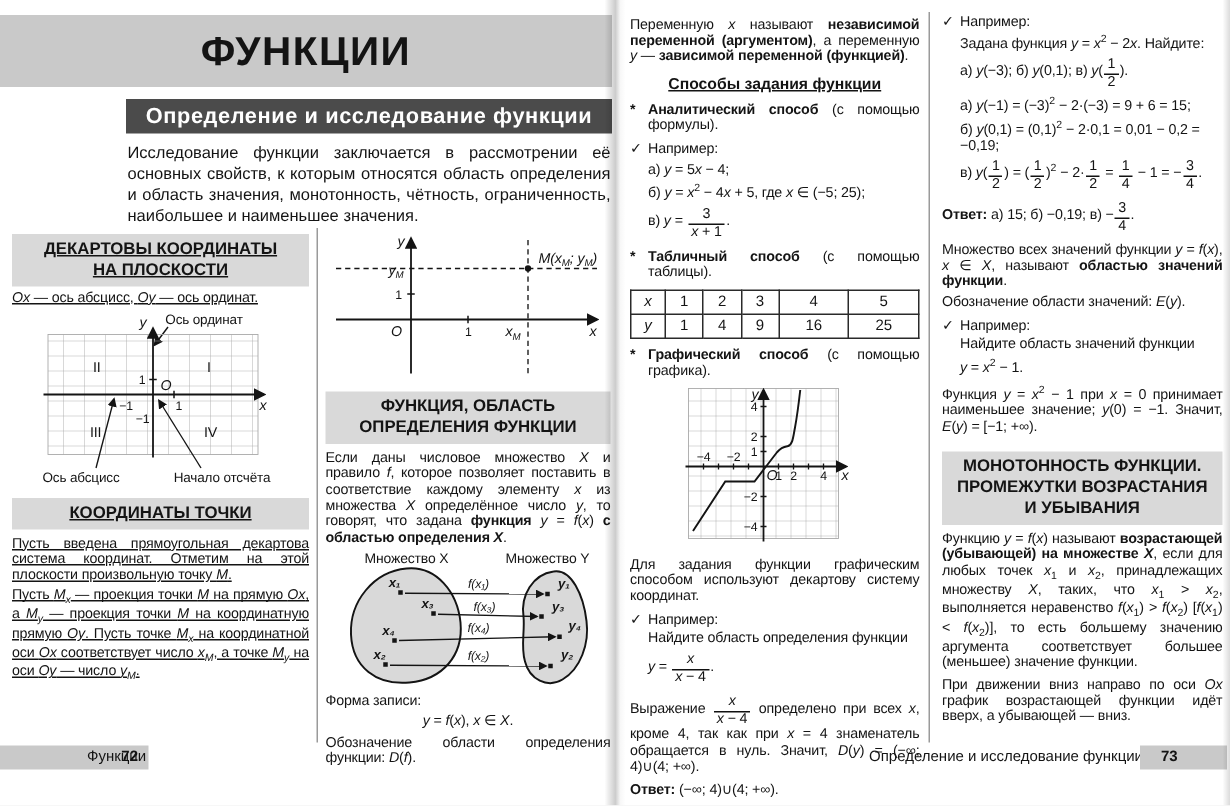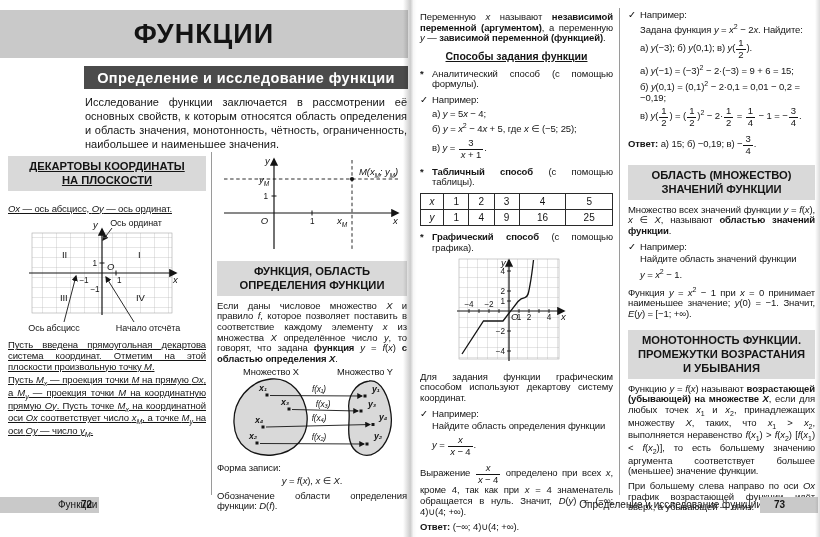--- a/index.html
+++ b/index.html
@@ -84,21 +84,21 @@
     <div class="sbar">
       <span>Определение  и  исследование  функции</span>
     </div>
     <div class="intro">Исследование функции заключается в рассмотрении её основных свойств, к которым относятся область определения и область значения, монотонность, чётность, ограниченность, наибольшее и наименьшее значения.</div>
 
     <div class="vline" id="lp-div"></div>
 
     <div class="col" id="lp-c1">
       <div class="hbox">ДЕКАРТОВЫ  КООРДИНАТЫ
 НА  ПЛОСКОСТИ</div>
-      <p class="nj" style="margin-top:13px;"><span style="font-style: italic;">Ox</span><span> — ось абсцисс, </span><span style="font-style: italic;">Oy</span><span> — ось ординат.</span></p>
+      <p class="nj" style="margin-top:3px;"><span style="font-style: italic;">Ox</span><span> — ось абсцисс, </span><span style="font-style: italic;">Oy</span><span> — ось ординат.</span></p>
 
       <svg class="fig" width="186" height="118" viewBox="0 0 186 118">
         <defs>
           <marker id="ah1" viewBox="0 0 8 8" refX="6.5" refY="4" markerWidth="7" markerHeight="7" orient="auto-start-reverse">
             <path d="M0,0 L8,4 L0,8 z" fill="#141414"></path>
           </marker>
           <pattern id="grid1" width="14" height="10" patternUnits="userSpaceOnUse">
             <path d="M14 0 H0 V10" fill="none" stroke="#a9a9a9" stroke-width="0.6"></path>
           </pattern>
         </defs>
@@ -119,20 +119,21 @@
         <text class="tick" x="103" y="66">1</text>
         <text class="axl" x="93" y="53">O</text>
         <text class="axl" x="159" y="66">x</text>
         <text class="axl" x="79" y="11">y</text>
         <text class="ann" x="40" y="114" text-anchor="middle">Ось абсцисс</text>
         <line x1="50" y1="105" x2="62" y2="59" stroke="#141414" stroke-width="0.9" marker-end="url(#ah1)"></line>
         <text class="ann" x="134" y="114" text-anchor="middle">Начало отсчёта</text>
         <line x1="120" y1="105" x2="92" y2="60" stroke="#141414" stroke-width="0.9" marker-end="url(#ah1)"></line>
       </svg>
 
+      <div class="hbox" style="margin-top:7px;">КООРДИНАТЫ  ТОЧКИ</div>
       <p><span>Пусть введена прямоугольная декартова система координат. Отметим на этой плоскости произвольную точку </span><span style="font-style: italic;">M</span><span>.</span></p>
       <p style="margin-top:3px;"><span>Пусть </span><span style="font-style: italic;">M</span><sub style="font-style: italic;">x</sub><span> — проекция точки </span><span style="font-style: italic;">M</span><span> на прямую </span><span style="font-style: italic;">Ox</span><span>, а </span><span style="font-style: italic;">M</span><sub style="font-style: italic;">y</sub><span> — проекция точки </span><span style="font-style: italic;">M</span><span> на координатную прямую </span><span style="font-style: italic;">Oy</span><span>. Пусть точке </span><span style="font-style: italic;">M</span><sub style="font-style: italic;">x</sub><span> на координатной оси </span><span style="font-style: italic;">Ox</span><span> соответствует число </span><span style="font-style: italic;">x</span><sub style="font-style: italic;">M</sub><span>, а точке </span><span style="font-style: italic;">M</span><sub style="font-style: italic;">y</sub><span> на оси </span><span style="font-style: italic;">Oy</span><span> — число </span><span style="font-style: italic;">y</span><sub style="font-style: italic;">M</sub><span>.</span></p>
     </div>
 
     <div class="col" id="lp-c2">
 
       <svg class="fig" width="188" height="100" viewBox="0 0 188 100">
         <defs>
           <marker id="ah2" viewBox="0 0 8 8" refX="6.5" refY="4" markerWidth="7" markerHeight="7" orient="auto-start-reverse">
             <path d="M0,0 L8,4 L0,8 z" fill="#141414"></path>
@@ -208,21 +209,21 @@
 
   <div class="page" id="rp">
     <div class="vline" id="rp-div"></div>
 
     <div class="col" id="rp-c1">
       <p style="margin-top:0;"><span>Переменную </span><span style="font-style: italic;">x</span><span> называют </span><span style="font-weight: bold;">независимой переменной (аргументом)</span><span>, а переменную </span><span style="font-style: italic;">y</span><span> — </span><span style="font-weight: bold;">зависимой переменной (функцией)</span><span>.</span></p>
       <div class="methods">Способы  задания  функции</div>
 
       <div class="row">
         <span class="mk">*</span>
-        <span><span style="font-weight: normal;">Аналитический способ</span><span> (с помощью формулы).</span></span>
+        <span><span style="font-weight: bold;">Аналитический способ</span><span> (с помощью формулы).</span></span>
       </div>
       <div class="xrow">
         <span class="mk">✓</span>
         <span>Например:</span>
       </div>
       <div class="ind"><span>а) </span><span style="font-style: italic;">y</span><span> = 5</span><span style="font-style: italic;">x</span><span> − 4;</span></div>
       <div class="ind"><span>б) </span><span style="font-style: italic;">y</span><span> = </span><span style="font-style: italic;">x</span><sup>2</sup><span> − 4</span><span style="font-style: italic;">x</span><span> + 5,  где </span><span style="font-style: italic;">x</span><span> ∈ (−5; 25);</span></div>
       <div class="ind"><span>в) </span><span style="font-style: italic;">y</span><span> = </span><span class="frac"><span class="fnum"><span>3</span></span><span class="fden"><span style="font-style: italic;">x</span><span> + 1</span></span></span><span>.</span></div>
 
       <div class="row">
@@ -314,36 +315,35 @@
         <span class="mk">✓</span>
         <span>Например:</span>
       </div>
       <div class="ind" style="margin-top:2px;"><span>Задана функция </span><span style="font-style: italic;">y</span><span> = </span><span style="font-style: italic;">x</span><sup>2</sup><span> − 2</span><span style="font-style: italic;">x</span><span>.  Найдите:</span></div>
       <div class="ind"><span>а) </span><span style="font-style: italic;">y</span><span>(−3);  б) </span><span style="font-style: italic;">y</span><span>(0,1);  в) </span><span style="font-style: italic;">y</span><span>(</span><span class="frac"><span class="fnum"><span>1</span></span><span class="fden"><span>2</span></span></span><span>).</span></div>
       <div class="ind"><span>а) </span><span style="font-style: italic;">y</span><span>(−1) = (−3)</span><sup>2</sup><span> − 2·(−3) = 9 + 6 = 15;</span></div>
       <div class="ind"><span>б) </span><span style="font-style: italic;">y</span><span>(0,1) = (0,1)</span><sup>2</sup><span> − 2·0,1 = 0,01 − 0,2 = −0,19;</span></div>
       <div class="ind"><span>в) </span><span style="font-style: italic;">y</span><span>(</span><span class="frac"><span class="fnum"><span>1</span></span><span class="fden"><span>2</span></span></span><span>) = (</span><span class="frac"><span class="fnum"><span>1</span></span><span class="fden"><span>2</span></span></span><span>)</span><sup>2</sup><span> − 2·</span><span class="frac"><span class="fnum"><span>1</span></span><span class="fden"><span>2</span></span></span><span> = </span><span class="frac"><span class="fnum"><span>1</span></span><span class="fden"><span>4</span></span></span><span> − 1 = −</span><span class="frac"><span class="fnum"><span>3</span></span><span class="fden"><span>4</span></span></span><span>.</span></div>
       <div class="ans"><span style="font-weight: bold;">Ответ:</span><span>  а)  15;  б)  −0,19;  в)  −</span><span class="frac"><span class="fnum"><span>3</span></span><span class="fden"><span>4</span></span></span><span>.</span></div>
 
-      <div class="hbox mt">ОБЛАСТЬ  (МНОЖЕСТВО)
-ЗНАЧЕНИЙ  ФУНКЦИИ</div>
       <p><span>Множество всех значений функции </span><span style="font-style: italic;">y</span><span> = </span><span style="font-style: italic;">f</span><span>(</span><span style="font-style: italic;">x</span><span>), </span><span style="font-style: italic;">x</span><span> ∈ </span><span style="font-style: italic;">X</span><span>, называют </span><span style="font-weight: bold;">областью значений функции</span><span>.</span></p>
+      <p class="nj" style="margin-top:3px;"><span>Обозначение области значений: </span><span style="font-style: italic;">E</span><span>(</span><span style="font-style: italic;">y</span><span>).</span></p>
       <div class="xrow">
         <span class="mk">✓</span>
         <span>Например:</span>
       </div>
       <div class="ind" style="margin-top:2px;">Найдите  область  значений  функции</div>
       <div class="ind"><span style="font-style: italic;">y</span><span> = </span><span style="font-style: italic;">x</span><sup>2</sup><span> − 1.</span></div>
       <p><span>Функция </span><span style="font-style: italic;">y</span><span> = </span><span style="font-style: italic;">x</span><sup>2</sup><span> − 1 при </span><span style="font-style: italic;">x</span><span> = 0 принимает наименьшее значение; </span><span style="font-style: italic;">y</span><span>(0) = −1. Значит, </span><span style="font-style: italic;">E</span><span>(</span><span style="font-style: italic;">y</span><span>) = [−1; +∞).</span></p>
 
       <div class="hbox" style="margin-top:10px;">МОНОТОННОСТЬ  ФУНКЦИИ.
 ПРОМЕЖУТКИ  ВОЗРАСТАНИЯ
 И  УБЫВАНИЯ</div>
       <p><span>Функцию </span><span style="font-style: italic;">y</span><span> = </span><span style="font-style: italic;">f</span><span>(</span><span style="font-style: italic;">x</span><span>) называют </span><span style="font-weight: bold;">возрастающей (убывающей) на множестве </span><span style="font-style: italic; font-weight: bold;">X</span><span>, если для любых точек </span><span style="font-style: italic;">x</span><sub>1</sub><span> и </span><span style="font-style: italic;">x</span><sub>2</sub><span>, принадлежащих множеству </span><span style="font-style: italic;">X</span><span>, таких, что </span><span style="font-style: italic;">x</span><sub>1</sub><span> &gt; </span><span style="font-style: italic;">x</span><sub>2</sub><span>, выполняется неравенство </span><span style="font-style: italic;">f</span><span>(</span><span style="font-style: italic;">x</span><sub>1</sub><span>) &gt; </span><span style="font-style: italic;">f</span><span>(</span><span style="font-style: italic;">x</span><sub>2</sub><span>) [</span><span style="font-style: italic;">f</span><span>(</span><span style="font-style: italic;">x</span><sub>1</sub><span>) &lt; </span><span style="font-style: italic;">f</span><span>(</span><span style="font-style: italic;">x</span><sub>2</sub><span>)], то есть большему значению аргумента соответствует большее (меньшее) значение функции.</span></p>
-      <p style="margin-top:4px;"><span>При большему слева направо по оси </span><span style="font-style: italic;">Ox</span><span> график возрастающей функции идёт вверх, а убывающей — вниз.</span></p>
+      <p style="margin-top:4px;"><span>При движении вниз направо по оси </span><span style="font-style: italic;">Ox</span><span> график возрастающей функции идёт вверх, а убывающей — вниз.</span></p>
     </div>
 
     <div class="foot" style="left:0;width:406px;">
       <div class="flabel" style="right:56px;">Определение  и  исследование  функции</div>
       <div class="pnum" style="right:0;text-align:left;padding-left:14px;">73</div>
     </div>
   </div>
 
   <div class="gutter"></div>
   <div class="redge"></div>

